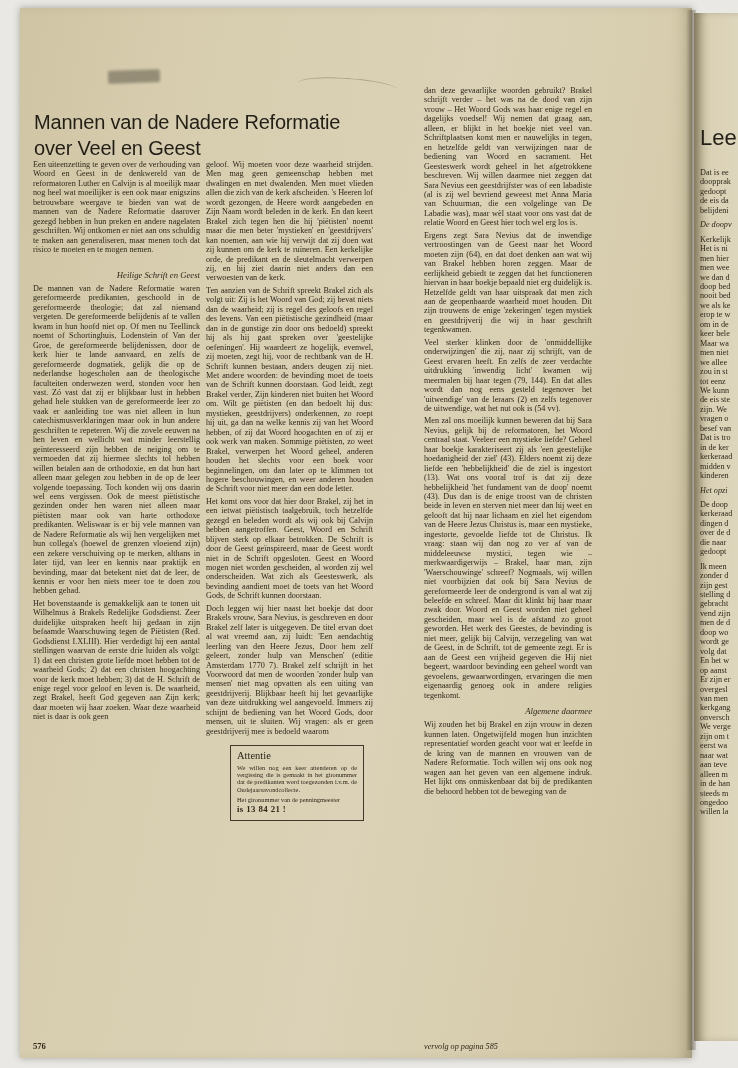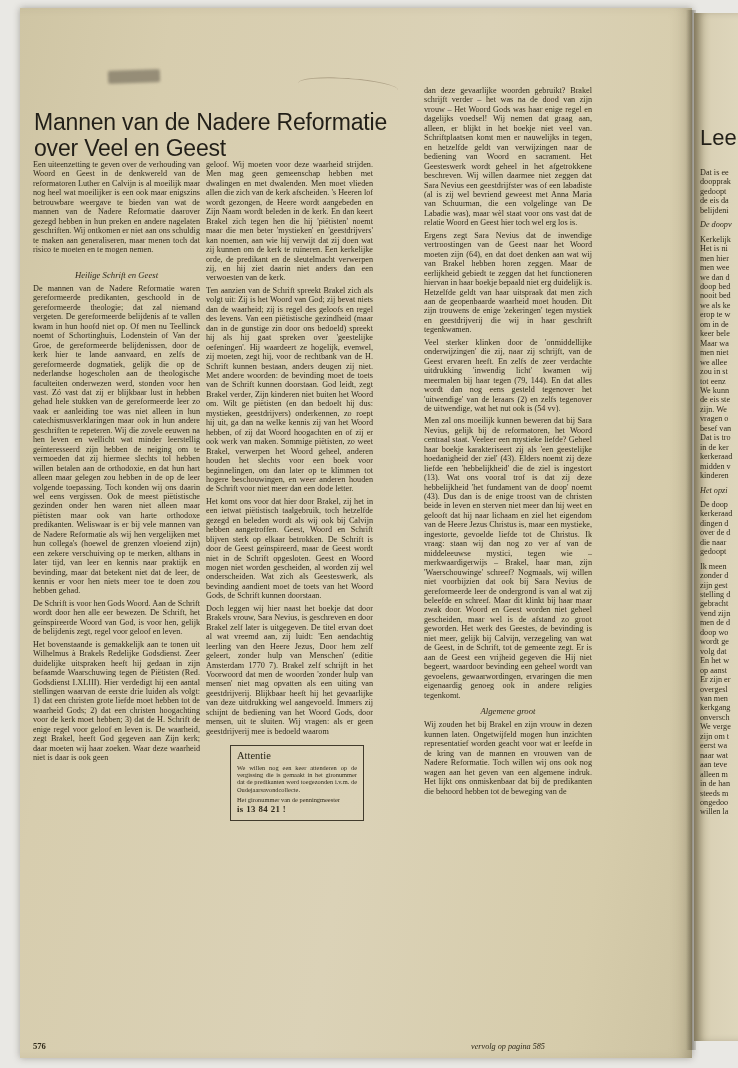--- a/index.html
+++ b/index.html
@@ -32,55 +32,55 @@
   }
   .scribble {
     position:absolute; left:278px; top:70px; width:100px; height:16px;
     border-top:1.5px solid rgba(112,96,70,.4); border-radius:50%;
     transform:rotate(4deg);
   }
   
   .title {
     position:absolute; left:14px; top:101px; width:380px;
     font-family:"Liberation Sans", sans-serif;
-    font-size:23px; line-height:26px; letter-spacing:-.2px;
+    font-size:20px; line-height:26px; letter-spacing:-.2px;
     color:#221f18; font-weight:400;
   }
   
   .col {
     position:absolute; overflow:hidden;
     font-size:8.2px; line-height:9.45px; text-align:justify;
     color:#2e2819;
   }
   .col1 { left:13px;  top:152px; width:167px; height:880px; }
   .col2 { left:186px; top:152px; width:167px; height:890px; }
   .col3 { left:404px; top:78px;  width:168px; height:958px; }
   .para { margin:0 0 3px 0; }
   .intro { margin-bottom:16px; }
   .subhead {
-    font-style:italic; font-size:8.7px; margin:7px 0 4px 0; text-align:center;
+    font-style:italic; font-size:8.7px; margin:7px 0 4px 0; text-align:right;
   }
   
   .attentie {
     margin:9px 0 0 24px; width:120px;
     border:1px solid #403a2c; padding:5px 6px 6px 6px;
     text-align:left;
   }
   .attentie-title { font-size:10.5px; color:#2a2517; margin-bottom:3px; }
   .attentie-body  { font-size:6.4px; line-height:7.4px; text-align:justify; }
   .attentie-giro1 { font-size:6.4px; line-height:7.4px; margin-top:3px; }
   .attentie-giro2 { font-size:8.8px; font-weight:bold; margin-top:1px; letter-spacing:.4px; }
   
   .page-num {
     position:absolute; left:13px; bottom:7px;
     font-size:8.6px; font-weight:bold; color:#2e2819;
   }
   .continuation {
     position:absolute; left:404px; bottom:7px; width:168px;
-    text-align:center; font-style:italic; font-size:8.2px; color:#2e2819;
+    text-align:left; font-style:italic; font-size:8.2px; color:#2e2819;
   }
   
   .rp-title {
     position:absolute; left:6px; top:112px;
     font-family:"Liberation Sans", sans-serif;
     font-size:22px; color:#221f18; white-space:nowrap;
   }
   .rp-col {
     position:absolute; left:6px; top:155px; width:60px; height:860px;
     font-size:8.2px; line-height:9.45px; color:#2e2819; overflow:hidden;
@@ -99,21 +99,20 @@
 
   <div class="title">
     <div>Mannen van de Nadere Reformatie</div>
     <div>over Veel en Geest</div>
   </div>
 
   <div class="col col1">
     <div class="para intro">Een uiteenzetting te geven over de verhouding van Woord en Geest in de denkwereld van de reformatoren Luther en Calvijn is al moeilijk maar nog heel wat moeilijker is een ook maar enigszins betrouwbare weergave te bieden van wat de mannen van de Nadere Reformatie daarover gezegd hebben in hun preken en andere nagelaten geschriften. Wij ontkomen er niet aan ons schuldig te maken aan generaliseren, maar menen toch dat risico te moeten en te mogen nemen.</div>
     <div class="subhead">Heilige Schrift en Geest</div>
     <div class="para">De mannen van de Nadere Reformatie waren gereformeerde predikanten, geschoold in de gereformeerde theologie; dat zal niemand vergeten. De gereformeerde belijdenis af te vallen kwam in hun hoofd niet op. Of men nu Teellinck noemt of Schortinghuis, Lodenstein of Van der Groe, de gereformeerde belijdenissen, door de kerk hier te lande aanvaard, en zelfs de gereformeerde dogmatiek, gelijk die op de nederlandse hogescholen aan de theologische faculteiten onderwezen werd, stonden voor hen vast. Zó vast dat zij er blijkbaar lust in hebben gehad hele stukken van de gereformeerde leer zo vaak er aanleiding toe was niet alleen in hun catechismusverklaringen maar ook in hun andere geschriften te repeteren. Wij die zovele eeuwen na hen leven en wellicht wat minder leerstellig geïnteresseerd zijn hebben de neiging om te vermoeden dat zij hiermee slechts tol hebben willen betalen aan de orthodoxie, en dat hun hart alleen maar gelegen zou hebben in de op de leer volgende toepassing. Toch konden wij ons daarin wel eens vergissen. Ook de meest piëtistische gezinden onder hen waren niet alleen maar piëtisten maar ook van harte orthodoxe predikanten. Weliswaar is er bij vele mannen van de Nadere Reformatie als wij hen vergelijken met hun collega's (hoewel de grenzen vloeiend zijn) een zekere verschuiving op te merken, althans in later tijd, van leer en kennis naar praktijk en bevinding, maar dat betekent niet dat de leer, de kennis er voor hen niets meer toe te doen zou hebben gehad.</div>
-    <div class="para">De Schrift is voor hen Gods Woord. Aan de Schrift wordt door hen alle eer bewezen. De Schrift, het geïnspireerde Woord van God, is voor hen, gelijk de belijdenis zegt, regel voor geloof en leven.</div>
     <div class="para">Het bovenstaande is gemakkelijk aan te tonen uit Wilhelmus à Brakels Redelijke Godsdienst. Zeer duidelijke uitspraken heeft hij gedaan in zijn befaamde Waarschuwing tegen de Piëtisten (Red. Godsdienst I.XLIII). Hier verdedigt hij een aantal stellingen waarvan de eerste drie luiden als volgt: 1) dat een christen grote liefde moet hebben tot de waarheid Gods; 2) dat een christen hoogachting voor de kerk moet hebben; 3) dat de H. Schrift de enige regel voor geloof en leven is. De waarheid, zegt Brakel, heeft God gegeven aan Zijn kerk; daar moeten wij haar zoeken. Waar deze waarheid niet is daar is ook geen</div>
   </div>
 
   <div class="col col2">
     <div class="para">geloof. Wij moeten voor deze waarheid strijden. Men mag geen gemeenschap hebben met dwalingen en met dwalenden. Men moet vlieden allen die zich van de kerk afscheiden. 's Heeren lof wordt gezongen, de Heere wordt aangebeden en Zijn Naam wordt beleden in de kerk. En dan keert Brakel zich tegen hen die hij 'piëtisten' noemt maar die men beter 'mystieken' en 'geestdrijvers' kan noemen, aan wie hij verwijt dat zij doen wat zij kunnen om de kerk te ruïneren. Een kerkelijke orde, de predikant en de sleutelmacht verwerpen zij, en hij ziet daarin niet anders dan een verwoesten van de kerk.</div>
     <div class="para">Ten aanzien van de Schrift spreekt Brakel zich als volgt uit: Zij is het Woord van God; zij bevat niets dan de waarheid; zij is regel des geloofs en regel des levens. Van een piëtistische gezindheid (maar dan in de gunstige zin door ons bedoeld) spreekt hij als hij gaat spreken over 'geestelijke oefeningen'. Hij waardeert ze hogelijk, evenwel, zij moeten, zegt hij, voor de rechtbank van de H. Schrift kunnen bestaan, anders deugen zij niet. Met andere woorden: de bevinding moet de toets van de Schrift kunnen doorstaan. God leidt, zegt Brakel verder, Zijn kinderen niet buiten het Woord om. Wilt ge piëtisten (en dan bedoelt hij dus: mystieken, geestdrijvers) onderkennen, zo roept hij uit, ga dan na welke kennis zij van het Woord hebben, of zij dat Woord hoogachten en of zij er ook werk van maken. Sommige piëtisten, zo weet Brakel, verwerpen het Woord geheel, anderen houden het slechts voor een boek voor beginnelingen, om dan later op te klimmen tot hogere beschouwingen, en weer anderen houden de Schrift voor niet meer dan een dode letter.</div>
     <div class="para">Het komt ons voor dat hier door Brakel, zij het in een ietwat piëtistisch taalgebruik, toch hetzelfde gezegd en beleden wordt als wij ook bij Calvijn hebben aangetroffen. Geest, Woord en Schrift blijven sterk op elkaar betrokken. De Schrift is door de Geest geïnspireerd, maar de Geest wordt niet in de Schrift opgesloten. Geest en Woord mogen niet worden gescheiden, al worden zij wel onderscheiden. Wat zich als Geesteswerk, als bevinding aandient moet de toets van het Woord Gods, de Schrift kunnen doorstaan.</div>
     <div class="para">Doch leggen wij hier naast het boekje dat door Brakels vrouw, Sara Nevius, is geschreven en door Brakel zelf later is uitgegeven. De titel ervan doet al wat vreemd aan, zij luidt: 'Een aendachtig leerling van den Heere Jezus, Door hem zelf geleert, zonder hulp van Menschen' (editie Amsterdam 1770 7). Brakel zelf schrijft in het Voorwoord dat men de woorden 'zonder hulp van mensen' niet mag opvatten als een uiting van geestdrijverij. Blijkbaar heeft hij het gevaarlijke van deze uitdrukking wel aangevoeld. Immers zij schijnt de bediening van het Woord Gods, door mensen, uit te sluiten. Wij vragen: als er geen geestdrijverij mee is bedoeld waarom</div>
 
     <div class="attentie">
@@ -122,21 +121,21 @@
       <div class="attentie-giro1">Het gironummer van de penningmeester</div>
       <div class="attentie-giro2">is 13 84 21 !</div>
     </div>
   </div>
 
   <div class="col col3">
     <div class="para">dan deze gevaarlijke woorden gebruikt? Brakel schrijft verder – het was na de dood van zijn vrouw – Het Woord Gods was haar enige regel en dagelijks voedsel! Wij nemen dat graag aan, alleen, er blijkt in het boekje niet veel van. Schriftplaatsen komt men er nauwelijks in tegen, en hetzelfde geldt van verwijzingen naar de bediening van Woord en sacrament. Het Geesteswerk wordt geheel in het afgetrokkene beschreven. Wij willen daarmee niet zeggen dat Sara Nevius een geestdrijfster was of een labadiste (al is zij wel bevriend geweest met Anna Maria van Schuurman, die een volgelinge van De Labadie was), maar wèl staat voor ons vast dat de relatie Woord en Geest hier toch wel erg los is.</div>
     <div class="para">Ergens zegt Sara Nevius dat de inwendige vertroostingen van de Geest naar het Woord moeten zijn (64), en dat doet denken aan wat wij van Brakel hebben horen zeggen. Maar de eerlijkheid gebiedt te zeggen dat het functioneren hiervan in haar boekje bepaald niet erg duidelijk is. Hetzelfde geldt van haar uitspraak dat men zich aan de geopenbaarde waarheid moet houden. Dit zijn trouwens de enige 'zekeringen' tegen mystiek en geestdrijverij die wij in haar geschrift tegenkwamen.</div>
     <div class="para">Veel sterker klinken door de 'onmiddellijke onderwijzingen' die zij, naar zij schrijft, van de Geest ervaren heeft. En zelfs de zeer verdachte uitdrukking 'inwendig licht' kwamen wij meermalen bij haar tegen (79, 144). En dat alles wordt dan nog eens gesteld tegenover het 'uitwendige' van de leraars (2) en zelfs tegenover de uitwendige, wat het nut ook is (54 vv).</div>
     <div class="para">Men zal ons moeilijk kunnen beweren dat bij Sara Nevius, gelijk bij de reformatoren, het Woord centraal staat. Veeleer een mystieke liefde? Geheel haar boekje karakteriseert zij als 'een geestelijke hoedanigheid der ziel' (43). Elders noemt zij deze liefde een 'hebbelijkheid' die de ziel is ingestort (13). Wat ons vooral trof is dat zij deze hebbelijkheid 'het fundament van de doop' noemt (43). Dus dan is de enige troost van de christen beide in leven en sterven niet meer dan hij weet en gelooft dat hij naar lichaam en ziel het eigendom van de Heere Jezus Christus is, maar een mystieke, ingestorte, gevoelde liefde tot de Christus. Ik vraag: staan wij dan nog zo ver af van de middeleeuwse mystici, tegen wie – merkwaardigerwijs – Brakel, haar man, zijn 'Waerschouwinge' schreef? Nogmaals, wij willen niet voorbijzien dat ook bij Sara Nevius de gereformeerde leer de ondergrond is van al wat zij beleefde en schreef. Maar dit klinkt bij haar maar zwak door. Woord en Geest worden niet geheel gescheiden, maar wel is de afstand zo groot geworden. Het werk des Geestes, de bevinding is niet meer, gelijk bij Calvijn, verzegeling van wat de Geest, in de Schrift, tot de gemeente zegt. Er is aan de Geest een vrijheid gegeven die Hij niet begeert, waardoor bevinding een geheel wordt van gevoelens, gewaarwordingen, ervaringen die men eigenaardig genoeg ook in andere religies tegenkomt.</div>
-    <div class="subhead">Algemene groot</div>
+    <div class="subhead">Algemene daarmee</div>
     <div class="para">Wij zouden het bij Brakel en zijn vrouw in dezen kunnen laten. Ongetwijfeld mogen hun inzichten representatief worden geacht voor wat er leefde in de kring van de mannen en vrouwen van de Nadere Reformatie. Toch willen wij ons ook nog wagen aan het geven van een algemene indruk. Het lijkt ons onmiskenbaar dat bij de predikanten die behoord hebben tot de beweging van de</div>
   </div>
 
   <div class="page-num">576</div>
   <div class="continuation">vervolg op pagina 585</div>
 </div>
 
 <div class="gutter"></div>
 
 <div class="page2">

